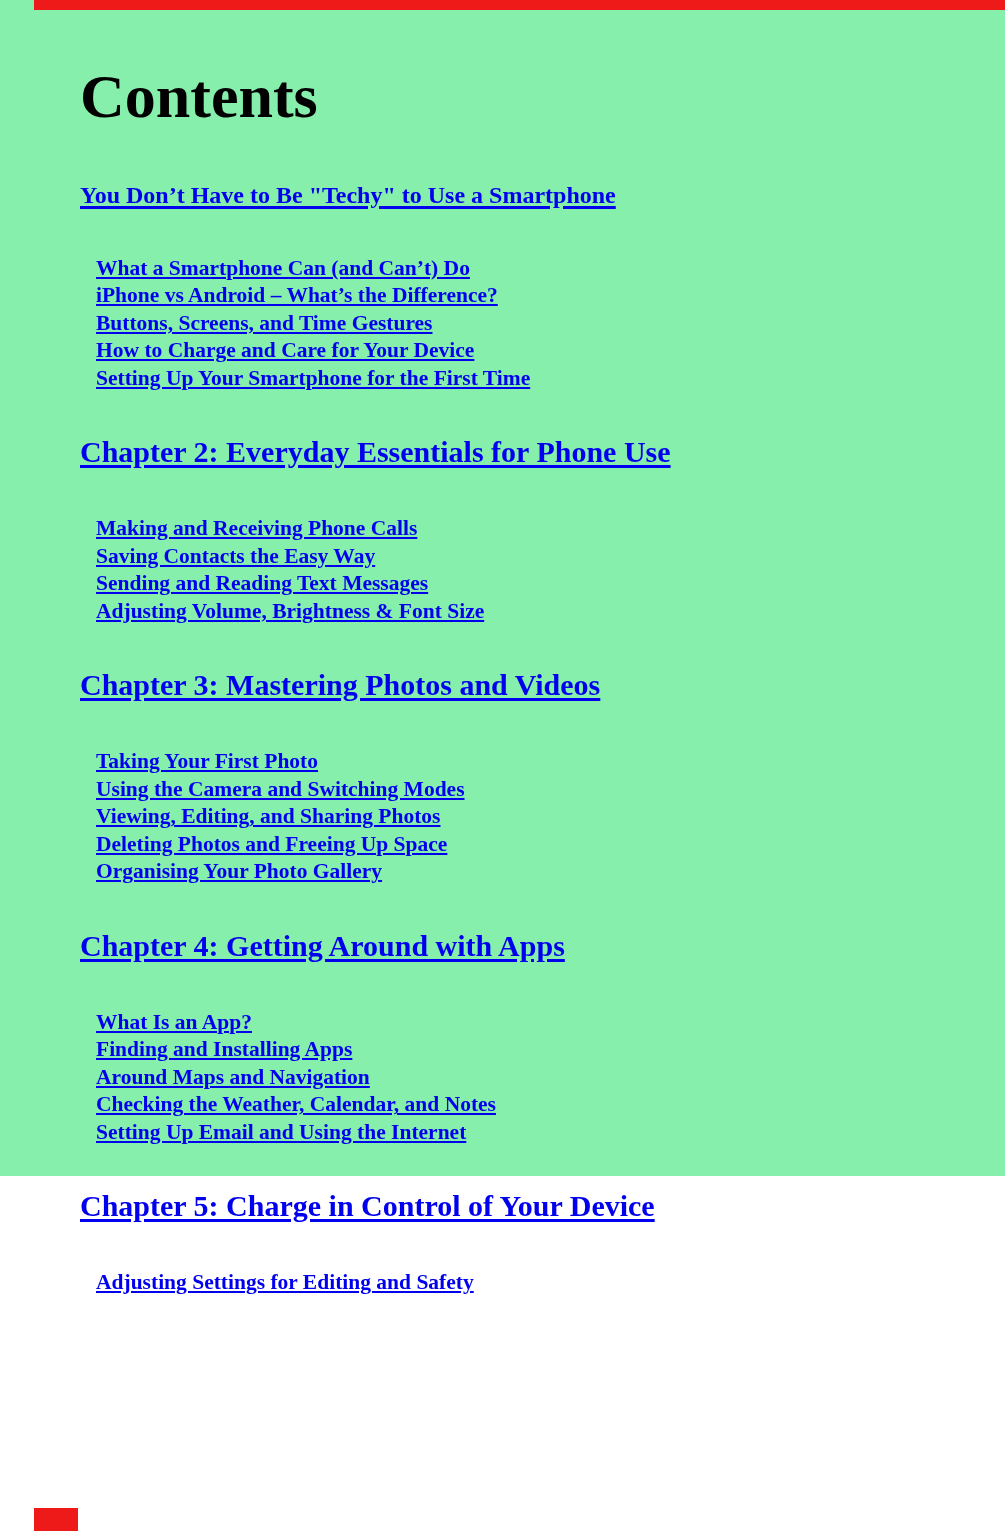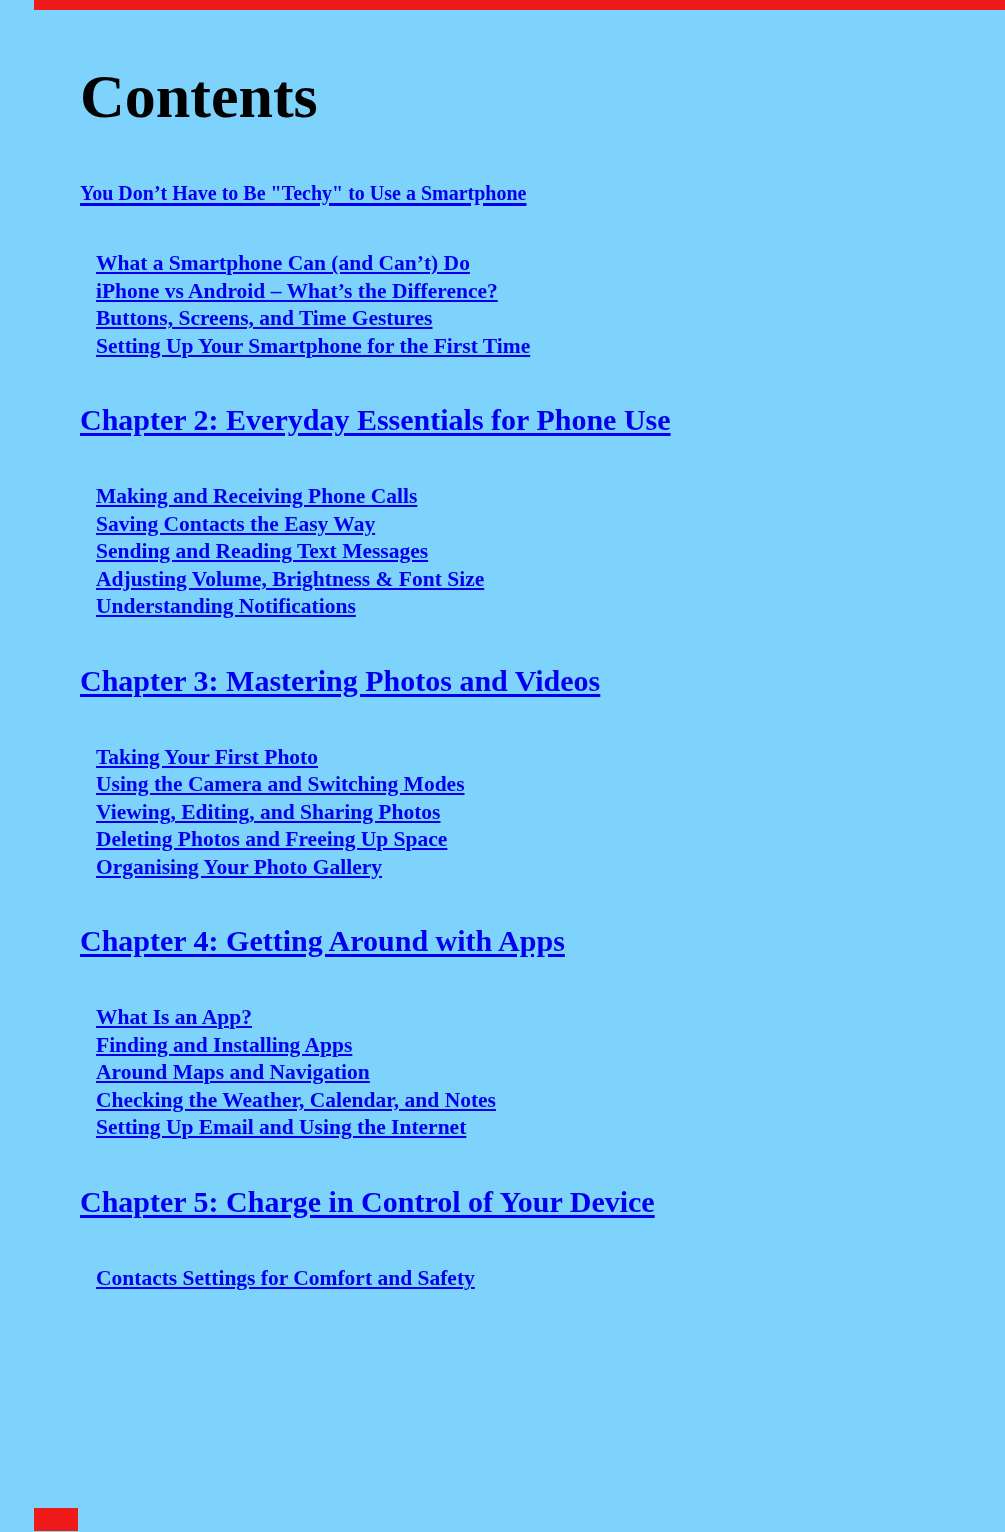--- a/index.html
+++ b/index.html
@@ -2,21 +2,21 @@
 <html><head>
 <meta charset="utf-8">
 <style>
   html, body { margin: 0; padding: 0; }
   body {
     width: 1005px; height: 1532px;
     background: #ffffff;
     font-family: "Liberation Serif", serif;
     overflow: hidden;
   }
-  .page { position: relative; width: 1005px; height: 1532px; background: #7dd3fc; }
+  .page { position: relative; width: 1005px; height: 1176px; background: #86efac; }
 
   .top-red-bar {
     position: absolute; top: 0; left: 34px; right: 0; height: 10px;
     background: #ee1a1a;
   }
   .bottom-red-marker {
     position: absolute; left: 34px; top: 1508px; width: 44px; height: 23px;
     background: #ee1a1a;
   }
 
@@ -34,21 +34,21 @@
   a.toc-link {
     color: #0000ee;
     font-weight: bold;
     text-decoration: underline;
     text-decoration-thickness: 2.5px;
     text-underline-offset: 3px;
     cursor: pointer;
   }
 
   .front-matter { margin-top: 52px; }
-  .front-matter a { font-size: 20px; line-height: 1.2; text-align: right; }
+  .front-matter a { font-size: 24px; line-height: 1.2; text-align: right; }
 
   .chapter-heading { margin-top: 42px; }
   .chapter-heading a { font-size: 30px; line-height: 1.2; }
 
   .section-list { margin: 45px 0 0 16px; }
   .section-list a {
     display: table;
     font-size: 21.5px;
     line-height: 27.5px;
     text-decoration-thickness: 2px;
@@ -67,32 +67,32 @@
     <h1 class="contents-title">Contents</h1>
 
     <div class="front-matter">
       <a class="toc-link">You Don’t Have to Be "Techy" to Use a Smartphone</a>
     </div>
 
     <div class="section-list">
       <a class="toc-link">What a Smartphone Can (and Can’t) Do</a>
       <a class="toc-link">iPhone vs Android – What’s the Difference?</a>
       <a class="toc-link">Buttons, Screens, and Time Gestures</a>
+      <a class="toc-link">How to Charge and Care for Your Device</a>
       <a class="toc-link">Setting Up Your Smartphone for the First Time</a>
     </div>
 
     <div class="chapter-heading">
       <a class="toc-link">Chapter 2: Everyday Essentials for Phone Use</a>
     </div>
     <div class="section-list">
       <a class="toc-link">Making and Receiving Phone Calls</a>
       <a class="toc-link">Saving Contacts the Easy Way</a>
       <a class="toc-link">Sending and Reading Text Messages</a>
       <a class="toc-link">Adjusting Volume, Brightness &amp; Font Size</a>
-      <a class="toc-link">Understanding Notifications</a>
     </div>
 
     <div class="chapter-heading">
       <a class="toc-link">Chapter 3: Mastering Photos and Videos</a>
     </div>
     <div class="section-list">
       <a class="toc-link">Taking Your First Photo</a>
       <a class="toc-link">Using the Camera and Switching Modes</a>
       <a class="toc-link">Viewing, Editing, and Sharing Photos</a>
       <a class="toc-link">Deleting Photos and Freeing Up Space</a>
@@ -107,20 +107,20 @@
       <a class="toc-link">Finding and Installing Apps</a>
       <a class="toc-link">Around Maps and Navigation</a>
       <a class="toc-link">Checking the Weather, Calendar, and Notes</a>
       <a class="toc-link">Setting Up Email and Using the Internet</a>
     </div>
 
     <div class="chapter-heading">
       <a class="toc-link">Chapter 5: Charge in Control of Your Device</a>
     </div>
     <div class="section-list">
-      <a class="toc-link">Contacts Settings for Comfort and Safety</a>
+      <a class="toc-link">Adjusting Settings for Editing and Safety</a>
     </div>
 
   </div>
 
   <div class="bottom-red-marker"></div>
 
 </div>
 
 </body></html>

